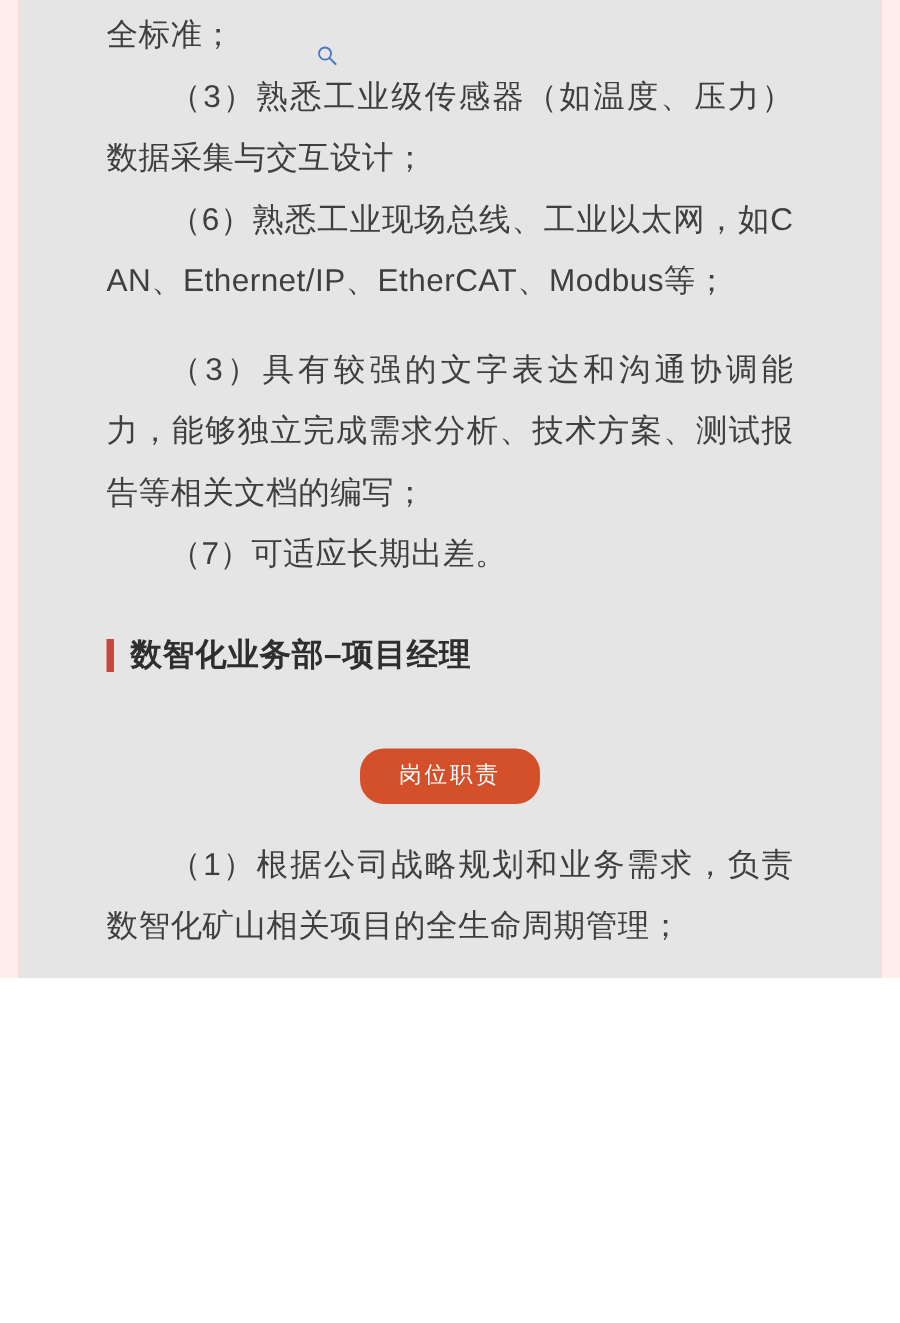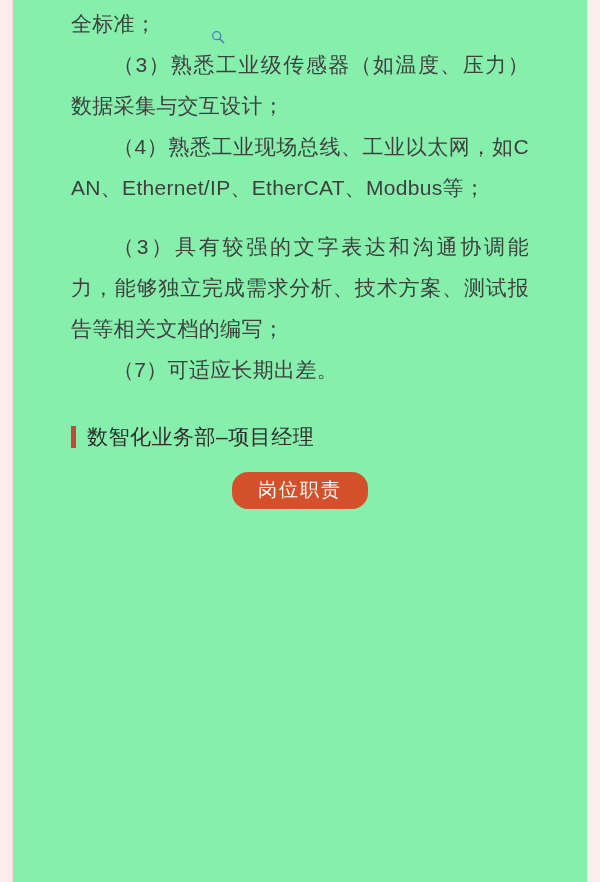--- a/index.html
+++ b/index.html
@@ -9,22 +9,22 @@
   body {
     width: 600px;
     height: 882px;
     background: #ffffff;
     font-family: "Liberation Sans", sans-serif;
     overflow: hidden;
   }
   .page {
     position: relative;
     width: 600px;
-    height: 882px;
-    background: #86efac;
+    height: 652px;
+    background: #e5e5e5;
     box-sizing: border-box;
     overflow: hidden;
   }
   
   .rail {
     position: absolute;
     top: 0;
     bottom: 0;
     width: 13px;
     background: #fdeeec;
@@ -92,41 +92,42 @@
   }
   .section-bar {
     width: 5px;
     height: 22px;
     background: #c8463c;
     margin-right: 11px;
     flex: 0 0 auto;
   }
   .section-title {
     font-size: 21px;
-    font-weight: normal;
+    font-weight: bold;
     color: #2e2e2e;
     letter-spacing: 0.5px;
     line-height: 26px;
   }
 
   .badge-row {
     display: flex;
     justify-content: center;
     margin-top: 22px;
     margin-bottom: 20px;
   }
   .badge {
     background: #d4502a;
     color: #ffffff;
-    font-size: 19px;
+    font-size: 15px;
     letter-spacing: 2px;
     padding: 7px 26px 8px 26px;
     border-radius: 16px;
     line-height: 22px;
     font-weight: 500;
+    margin-top: 27px;
   }
 </style>
 </head>
 <body>
 
 <div class="page">
 
   <div class="rail rail-left">
     <div class="rail-inner-line"></div>
   </div>
@@ -134,21 +135,21 @@
     <div class="rail-inner-line"></div>
   </div>
 
   <div class="content">
 
     <p class="body-text first-line">全标准；</p>
 
 
     <p class="body-text indent">（3）熟悉工业级传感器（如温度、压力）数据采集与交互设计；</p>
 
-    <p class="body-text indent"><span>（4）熟悉工业现场总线、工业以太网，如CAN、Ethernet/IP、EtherCAT、Modbus等；</span></p>
+    <p class="body-text indent"><span>（6）熟悉工业现场总线、工业以太网，如CAN、Ethernet/IP、EtherCAT、Modbus等；</span></p>
 
     <span class="search-icon-wrap">
       <span class="search-icon" style="left:140px; top:-178px;">
         <svg viewBox="0 0 16 16" width="14" height="14" aria-hidden="true">
           <circle cx="6.5" cy="6.5" r="4.6" fill="none" stroke="#4a78c8" stroke-width="1.4"></circle>
           <line x1="10" y1="10" x2="14.5" y2="14.5" stroke="#4a78c8" stroke-width="1.6" stroke-linecap="round"></line>
         </svg>
       </span>
     </span>
 
@@ -159,15 +160,16 @@
 
     <div class="section-heading">
       <div class="section-bar"></div>
       <div class="section-title">数智化业务部–项目经理</div>
     </div>
 
     <div class="badge-row">
       <div class="badge">岗位职责</div>
     </div>
 
+    <p class="body-text indent">（1）根据公司战略规划和业务需求，负责数智化矿山相关项目的全生命周期管理；</p>
 
   </div>
 </div>
 
 </body></html>

